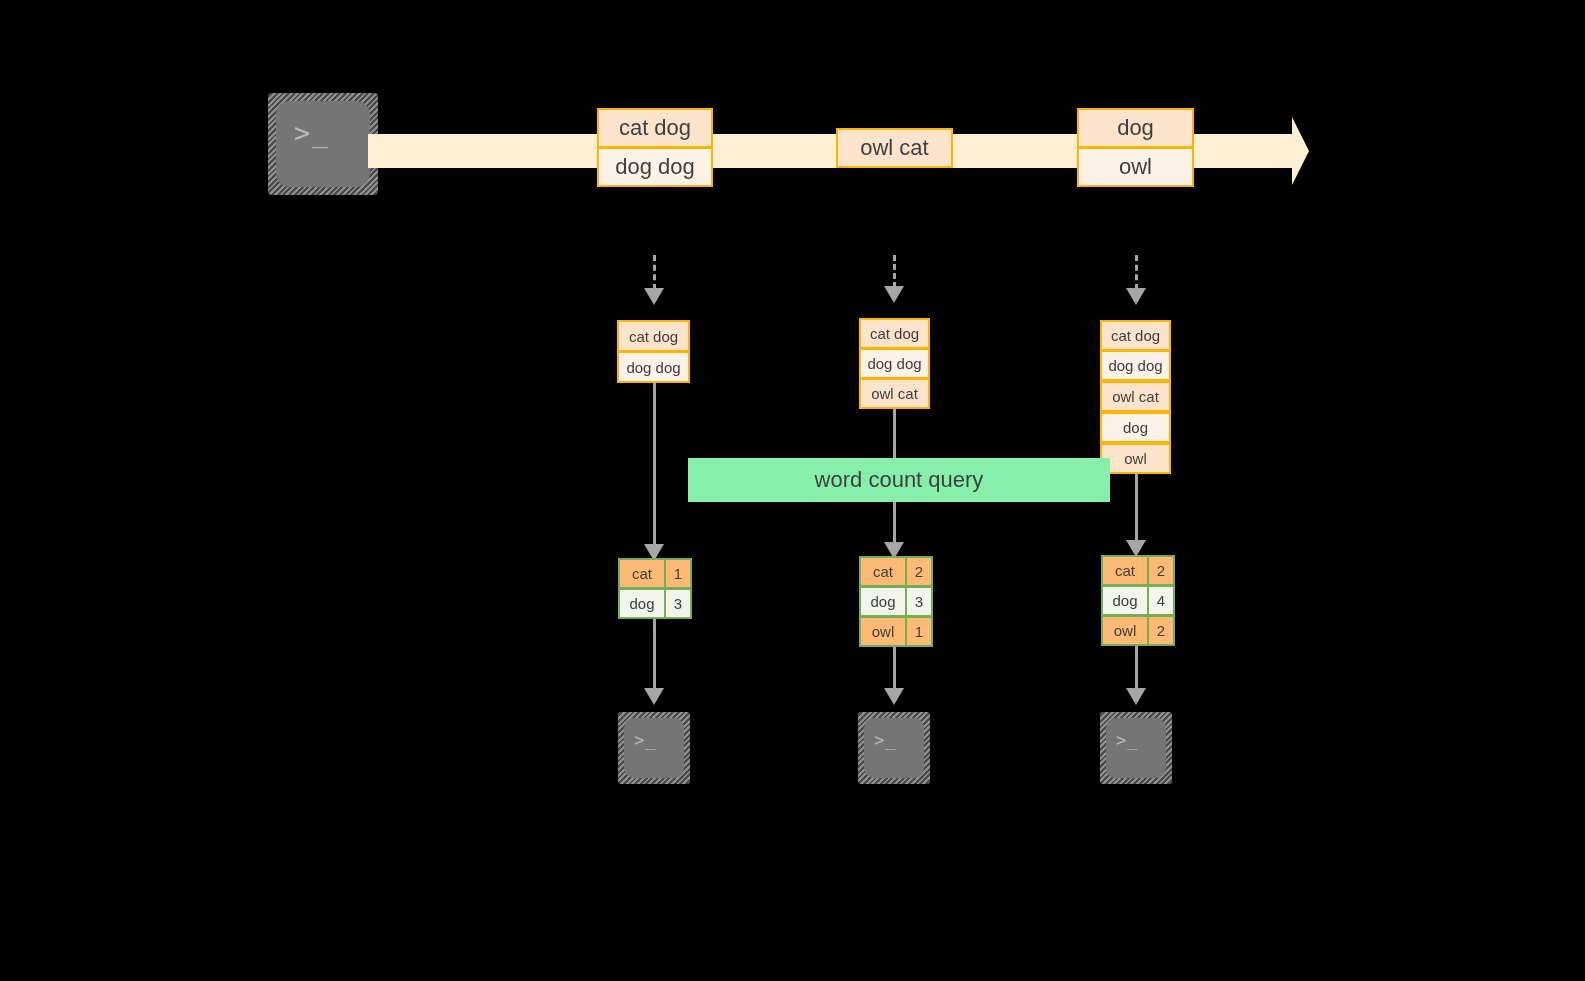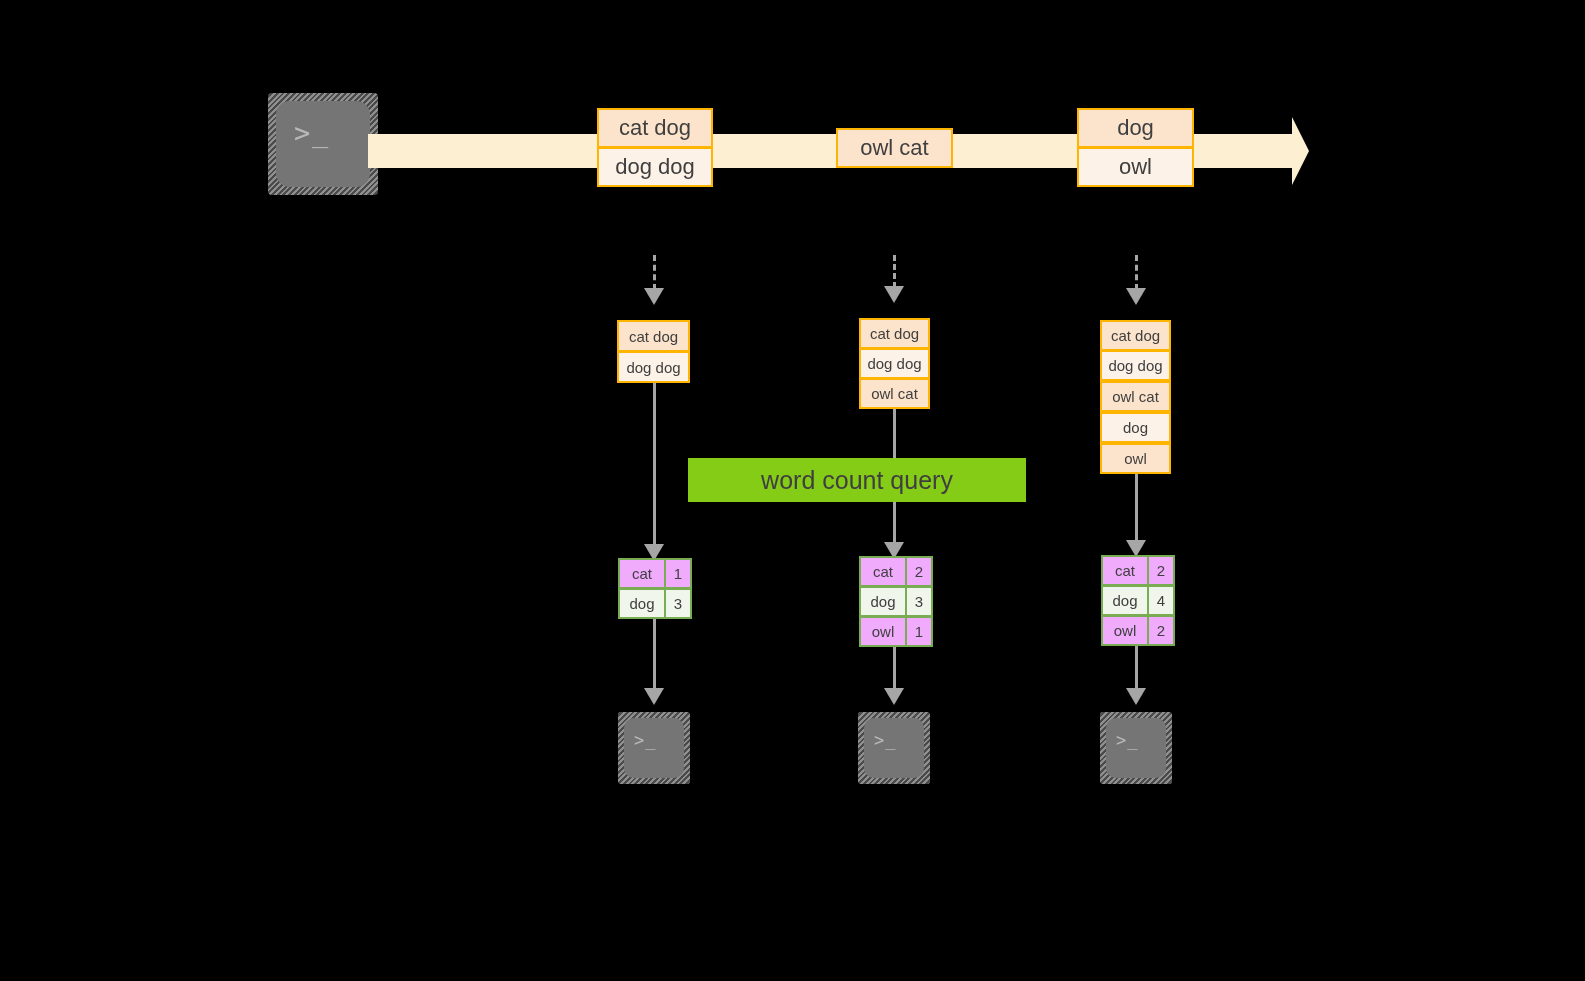--- a/index.html
+++ b/index.html
@@ -108,21 +108,21 @@
   .evt.light { background: #fdf2e8; }
 
   .evt.big   { font-size: 22px; }
   .evt.stack { font-size: 15px; }
 
   
   .cell {
     position: absolute;
     box-sizing: border-box;
     border: 2px solid #79ad53;
-    background: #f0abfc;
+    background: #fdba74;
     display: flex;
     align-items: center;
     justify-content: center;
     font-size: 15px;
     color: #3f3f3f;
   }
   .cell.light { background: #f1f6ed; }
 
   
   .conn {
@@ -141,27 +141,27 @@
     border-left: 10px solid transparent;
     border-right: 10px solid transparent;
     border-top: 17px solid #a6a6a6;
   }
 
   
   .query-label {
     position: absolute;
     left: 688px;
     top: 458px;
-    width: 338px;
+    width: 422px;
     height: 44px;
-    background: #84cc16;
-    display: flex;
-    align-items: center;
-    justify-content: center;
-    font-size: 25px;
+    background: #86efac;
+    display: flex;
+    align-items: center;
+    justify-content: center;
+    font-size: 22px;
     color: #3f3f3f;
     white-space: nowrap;
   }
 </style>
 </head>
 <body>
 
 <div id="canvas">
 
   <div class="terminal big">

